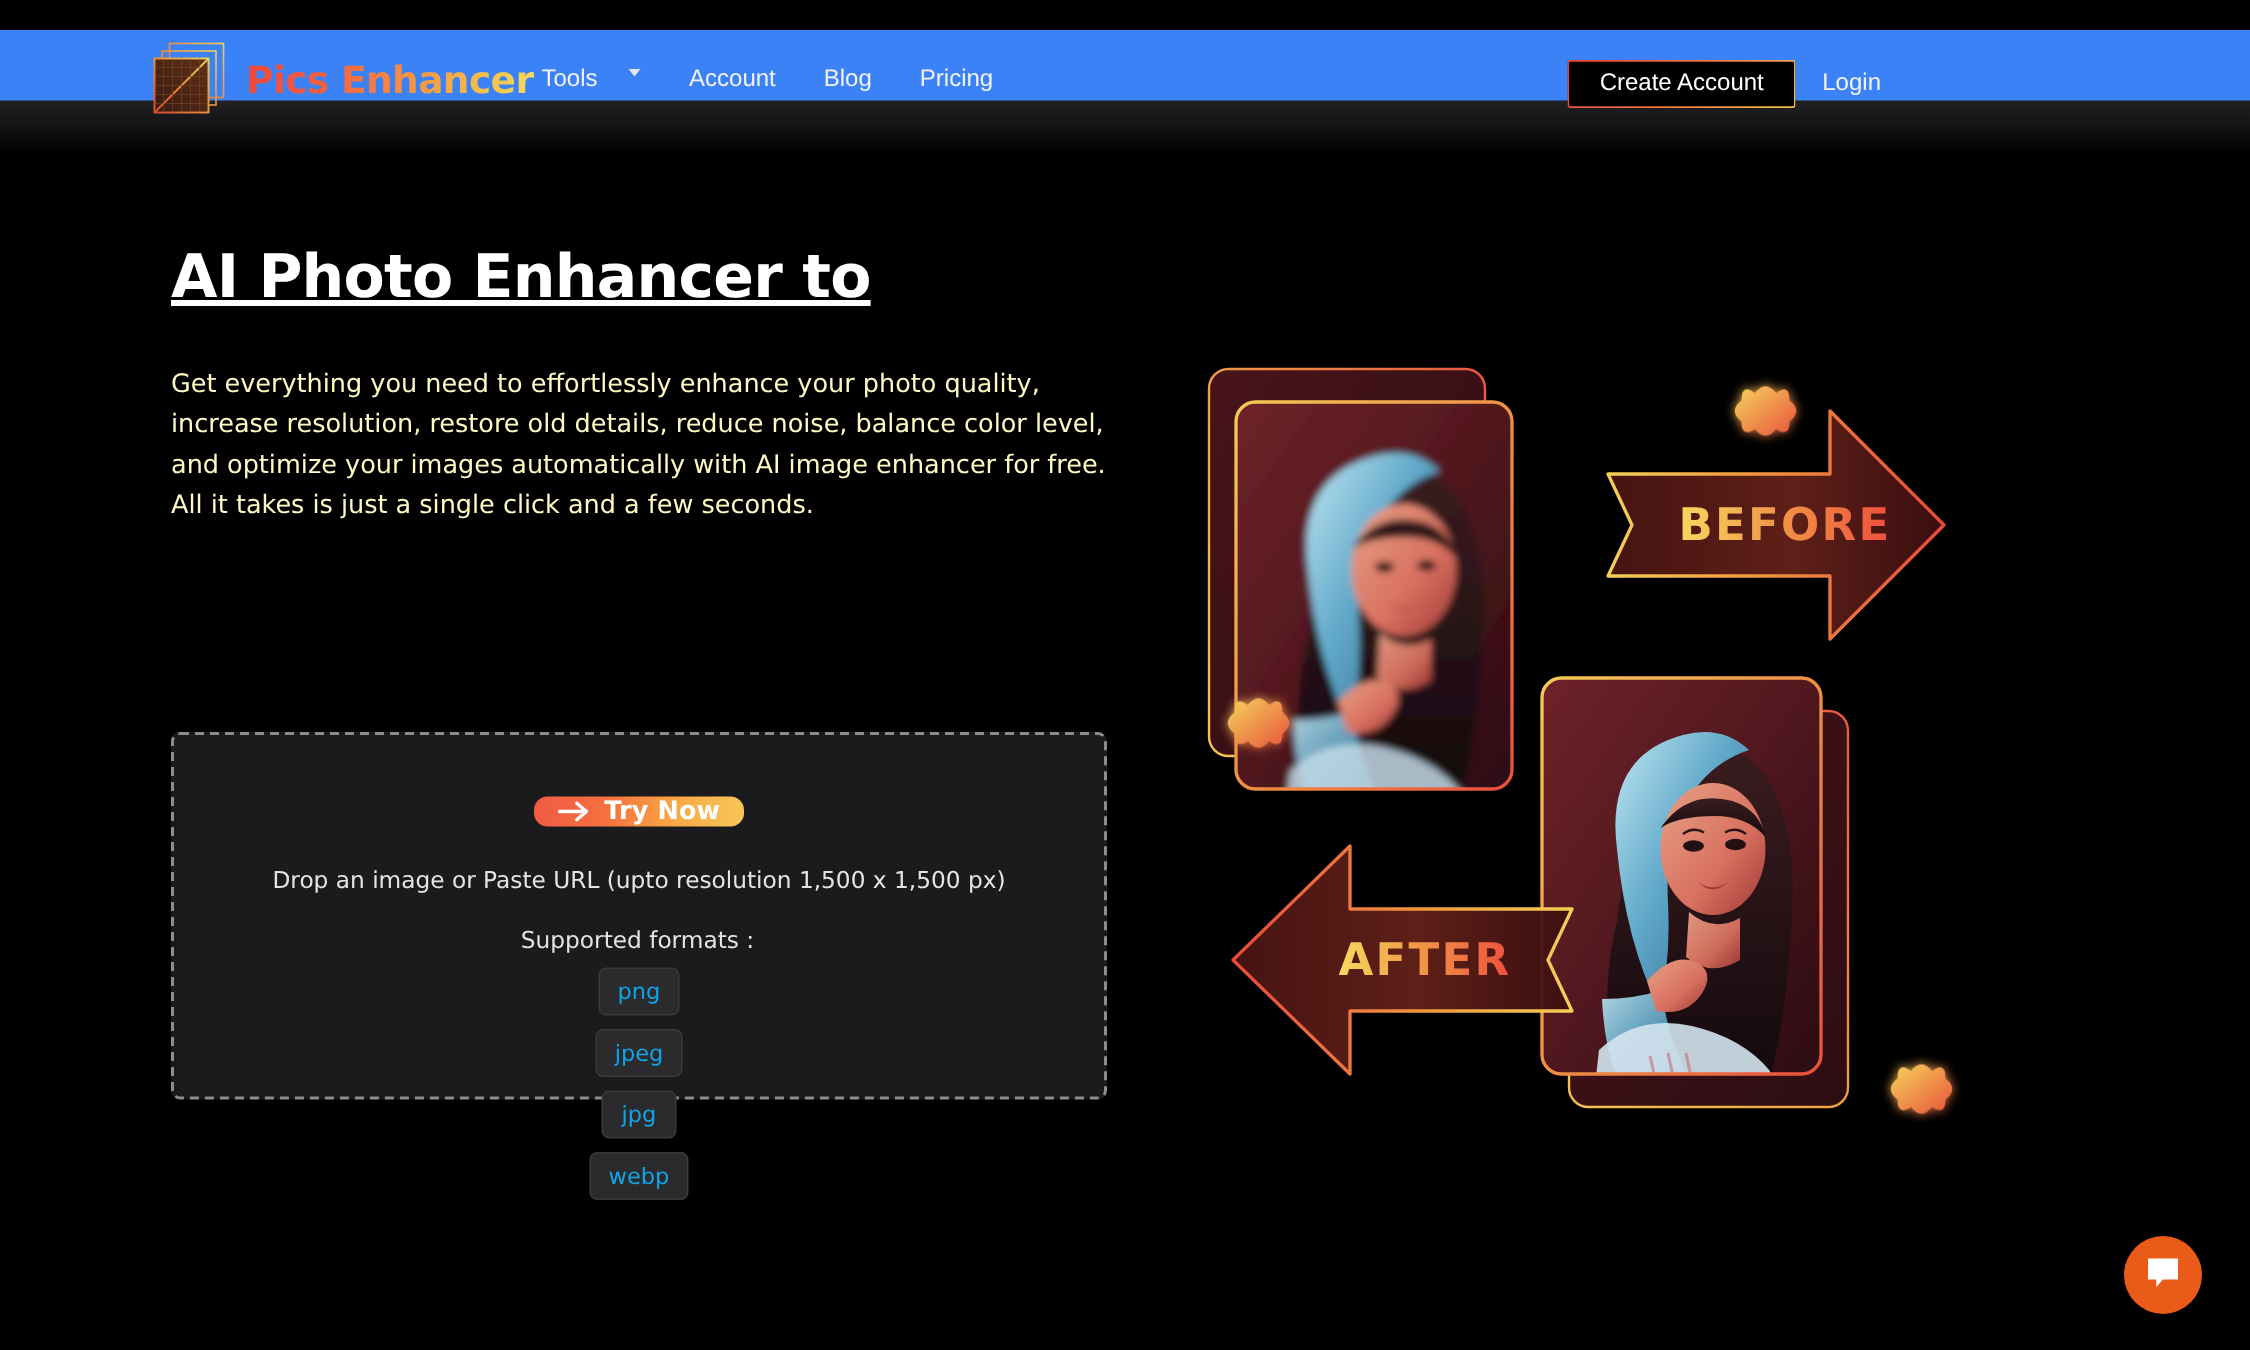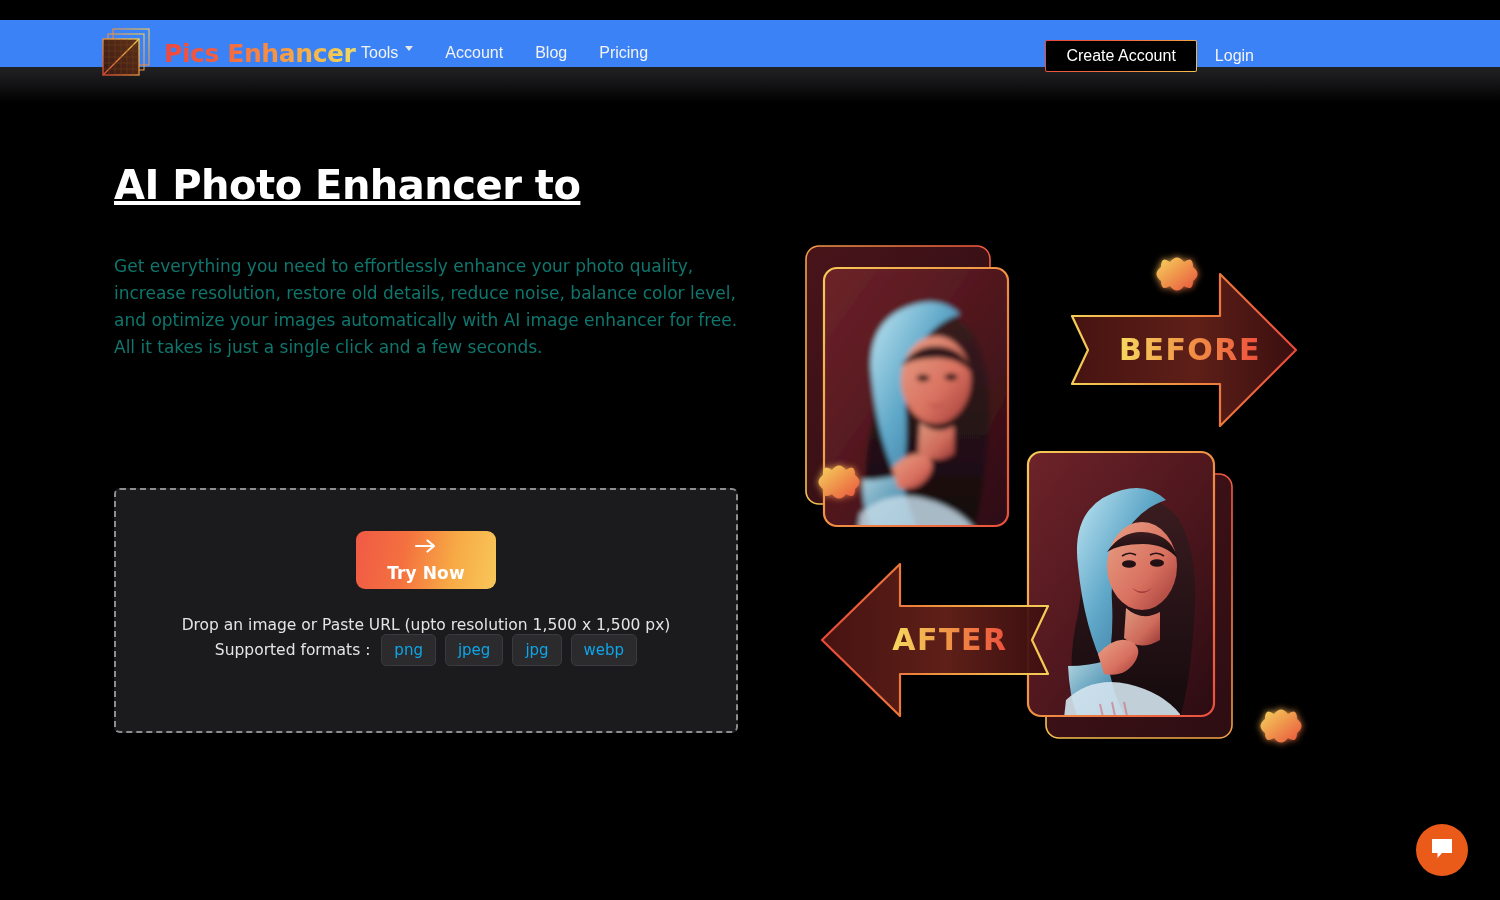--- a/index.html
+++ b/index.html
@@ -72,21 +72,21 @@
     gap: 0px;
   }
   .nav-item {
     font-size: 16px;
     color: #f3f3f3;
     padding: 6px 16px;
     cursor: pointer;
     white-space: nowrap;
     display: flex;
     align-items: flex-start;
-    gap: 7px;
+    gap: 21px;
     font-weight: 400;
   }
   .caret {
     width: 0; height: 0;
     border-left: 4.5px solid transparent;
     border-right: 4.5px solid transparent;
     border-top: 5px solid #e6e6e6;
     display: inline-block;
     margin-top: 2px;
   }
@@ -153,24 +153,24 @@
       #f0503f 0%, #f2603f 12%, #f59a45 27%,
       #f6c551 40%, #f3cf58 52%, #f0b44b 66%,
       #ef8a44 80%, #ee5d3f 93%, #ed4f3e 100%);
     -webkit-background-clip: text;
     background-clip: text;
     color: transparent;
     -webkit-text-fill-color: transparent;
   }
 
   .hero-para {
-    margin-top: 38px;
+    margin-top: 28px;
     font-size: 17px;
     line-height: 27px;
-    color: #0f766e;
+    color: #fef9c3;
     max-width: 625px;
     font-family: "DejaVu Sans", sans-serif;
     font-weight: 400;
   }
 
   
   .dropzone {
     position: absolute;
     left: 114px;
     top: 488px;
@@ -195,39 +195,40 @@
     color: #fff;
     font-size: 17px;
     font-weight: 700;
     display: flex;
     align-items: center;
     justify-content: center;
     gap: 9px;
     cursor: pointer;
     font-family: "DejaVu Sans", sans-serif;
     letter-spacing: 0.1px;
-    flex-direction: column;
   }
   .arrow-ico {
     width: 22px; height: 16px;
     display: inline-block;
     flex: none;
   }
 
   .drop-hint {
     margin-top: 27px;
     font-size: 15.5px;
     color: #e4e4e4;
     font-family: "DejaVu Sans", sans-serif;
   }
 
   .formats-row {
+    margin-top: 22px;
     display: flex;
     align-items: center;
     gap: 9px;
+    flex-direction: column;
   }
   .formats-label {
     font-size: 15.5px;
     color: #e4e4e4;
     margin-right: 2px;
     font-family: "DejaVu Sans", sans-serif;
   }
   .fmt-chip {
     background: #2b2b2e;
     border: 1px solid #3a3a3e;

